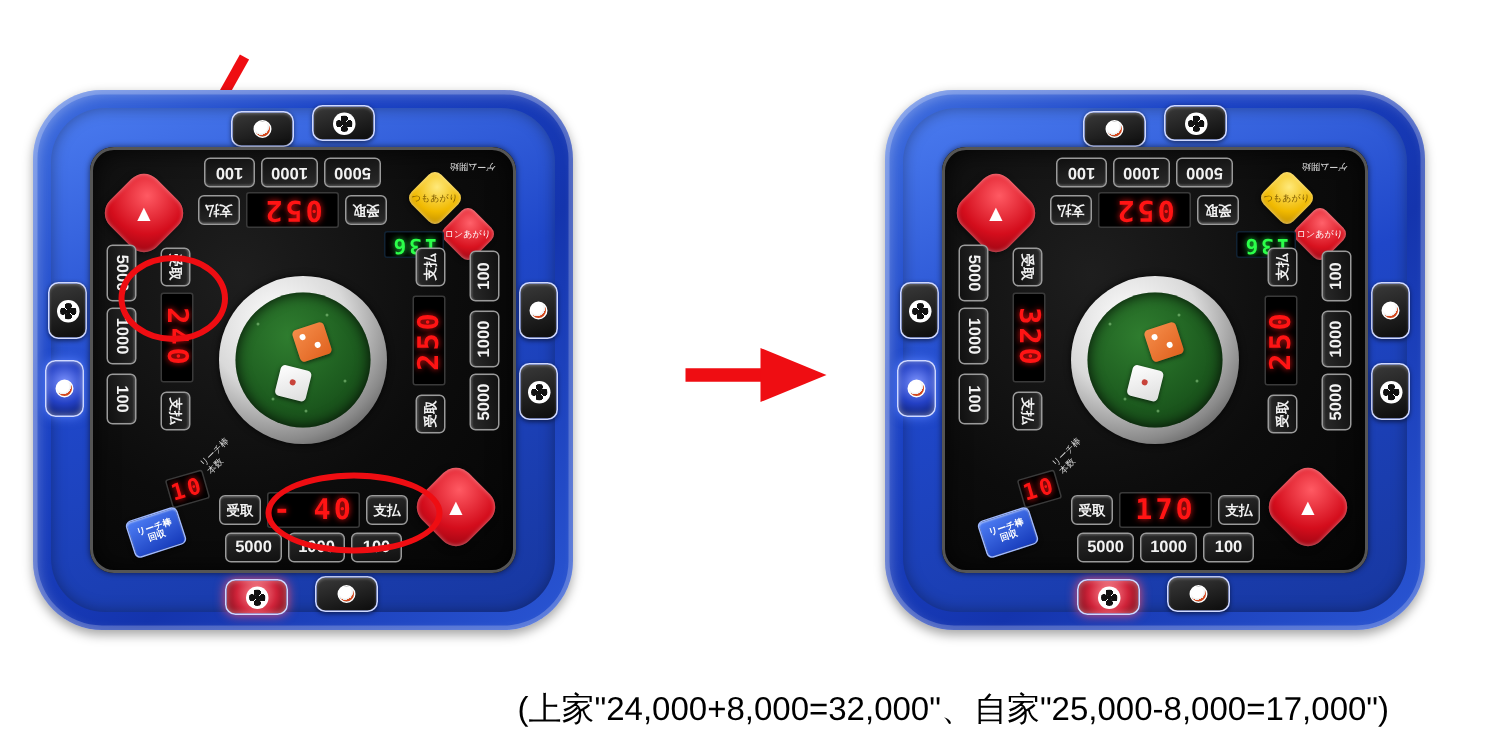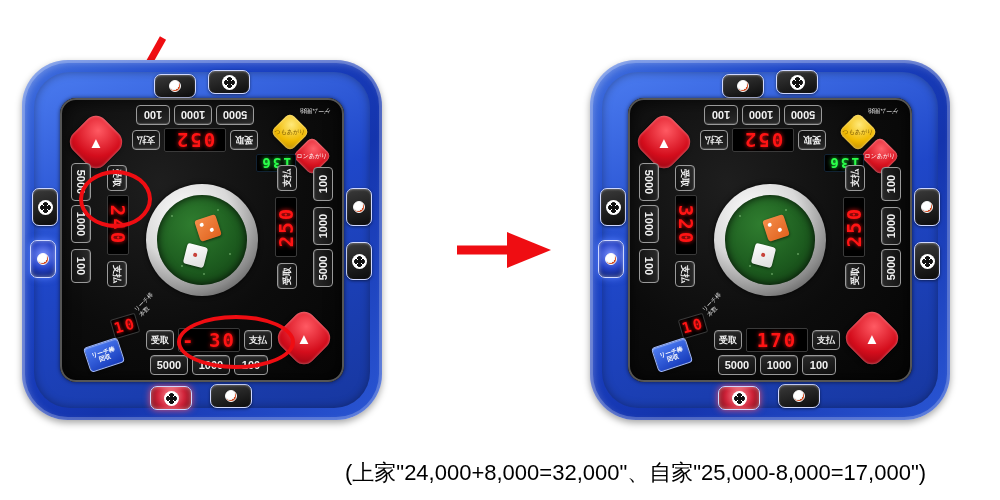--- a/index.html
+++ b/index.html
@@ -292,21 +292,21 @@
       <div class="btn rot270" style="left:244px; top:160px; width:38px; height:20px;">5000</div>
       <div class="btn small rot270" style="left:214px; top:70px; width:26px; height:20px;">支払</div>
       <div class="btn small rot270" style="left:214px; top:168px; width:26px; height:20px;">受取</div>
       <div class="lcd rot270" style="left:196px; top:118px; width:60px; height:22px; font-size:19px;">250</div>
 
       <div class="btn" style="left:90px; top:257px; width:38px; height:20px;">5000</div>
       <div class="btn" style="left:132px; top:257px; width:38px; height:20px;">1000</div>
       <div class="btn" style="left:174px; top:257px; width:34px; height:20px;">100</div>
       <div class="btn small" style="left:86px; top:232px; width:28px; height:20px;">受取</div>
       <div class="btn small" style="left:184px; top:232px; width:28px; height:20px;">支払</div>
-      <div class="lcd" style="left:118px; top:230px; width:62px; height:24px; font-size:19px;">- 30</div>
+      <div class="lcd" style="left:118px; top:230px; width:62px; height:24px; font-size:19px;">- 40</div>
 
       <div class="lcd" style="left:52px; top:218px; width:26px; height:20px; font-size:15px; transform: rotate(-16deg);">10</div>
       <div class="riichi-btn" style="left:26px; top:244px; white-space: pre-line;">リーチ棒
 回収</div>
       <div class="lead-label" style="left:74px; top:200px; transform: rotate(-45deg); white-space: pre-line; line-height:1.1;">リーチ棒
 本数</div>
 
       <div class="dice-well-outer">
         <div class="dice-well-inner">
           <span class="felt-speck" style="left:14px; top:20px;"></span>

